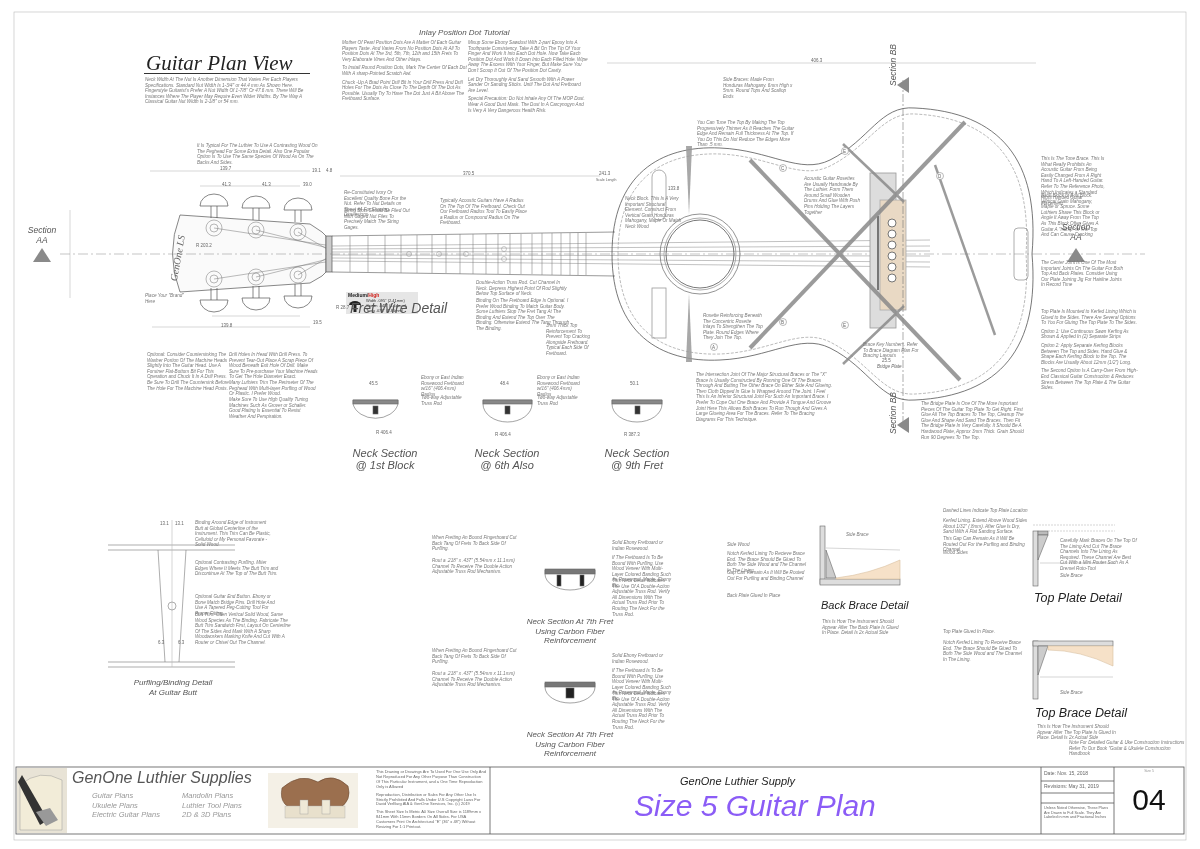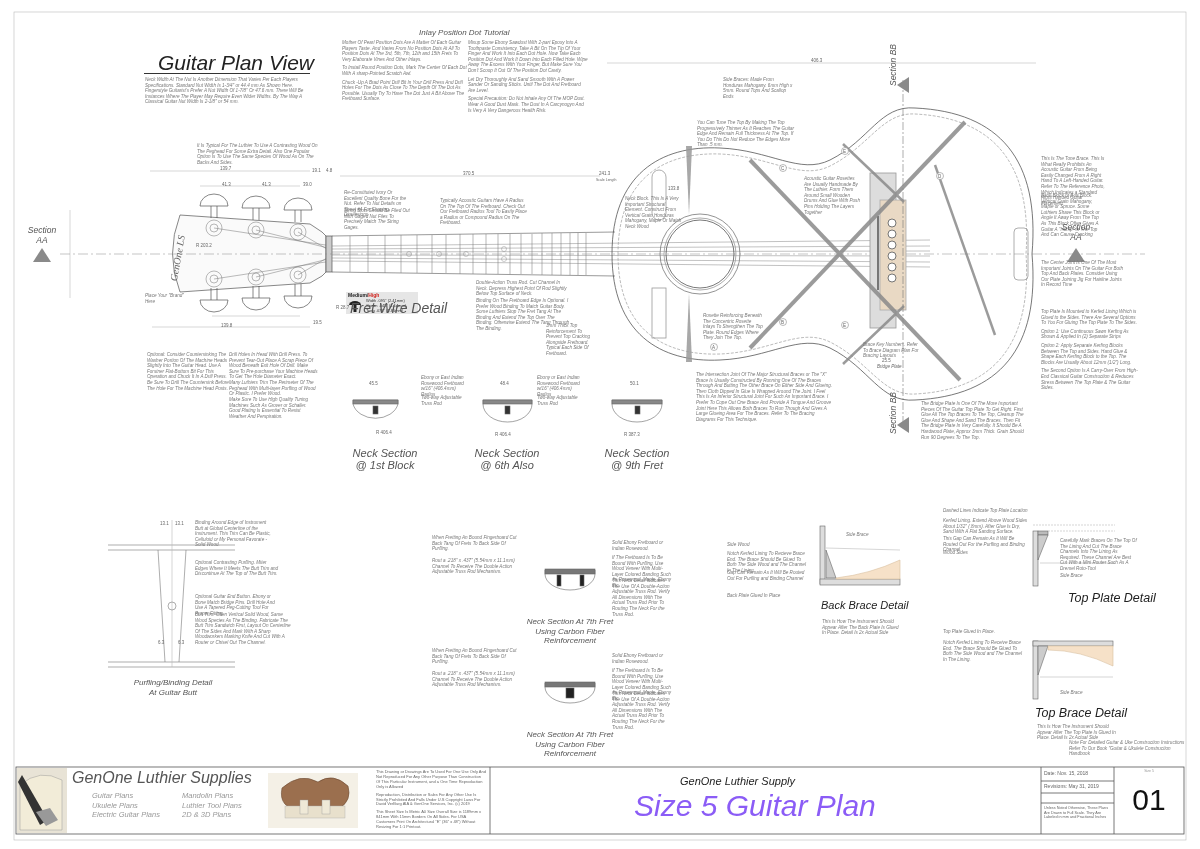--- a/index.html
+++ b/index.html
@@ -268,21 +268,21 @@
   </g>
   <g>
     <rect x="268" y="773" width="90" height="55" fill="#f4f0e6"></rect>
     <path d="M282 788 Q300 772 318 782 Q333 772 348 786 Q352 800 340 808 Q320 816 300 810 Q278 808 282 788 Z" fill="#9b6f4e" stroke="#6b4a32" stroke-width="0.6"></path>
     <rect x="285" y="806" width="60" height="12" fill="#e8e0cc" stroke="#aaa" stroke-width="0.4"></rect>
     <rect x="300" y="800" width="8" height="14" fill="#efe9d7" stroke="#999" stroke-width="0.4"></rect>
     <rect x="322" y="800" width="8" height="14" fill="#efe9d7" stroke="#999" stroke-width="0.4"></rect>
   </g>
 </svg>
 
-<div class="title-lg" style="left:158px;top:51px;font-size:21px;">Guitar Plan View</div>
+<div class="title-lg" style="left:146px;top:51px;font-size:21px;font-family:Liberation Serif, serif;">Guitar Plan View</div>
 <div class="abs" style="left:144px;top:73px;width:166px;height:1px;background:#333;"></div>
 <div class="note" style="left:145px;top:77px;width:170px;">Neck Width At The Nut Is Another Dimension That Varies Per Each Players Specifications. Standard Nut Width Is 1-3/4" or 44.4 mm As Shown Here. Fingerstyle Guitarist's Prefer A Nut Width Of 1-7/8" Or 47.6 mm. There Will Be Instances Where The Player May Require Even Wider Widths. By The Way A Classical Guitar Nut Width Is 2-1/8" or 54 mm.</div>
 
 <div class="title-lg" style="left:419px;top:28px;font-size:8px;color:#555;">Inlay Position Dot Tutorial</div>
 <div class="note" style="left:342px;top:40px;width:125px;">
   <p>Mother Of Pearl Position Dots Are A Matter Of Each Guitar Players Taste. And Varies From No Position Dots At All To Position Dots At The 3rd, 5th, 7th, 12th and 15th Frets To Very Elaborate Vines And Other Inlays.</p>
   <p>To Install Round Position Dots, Mark The Center Of Each Dot With A sharp-Pointed Scratch Awl.</p>
   <p>Chuck -Up A Brad Point Drill Bit In Your Drill Press And Drill Holes For The Dots As Close To The Depth Of The Dot As Possible. Usually Try To Have The Dot Just A Bit Above The Fretboard Surface.</p>
 </div>
 <div class="note" style="left:468px;top:40px;width:120px;">
@@ -427,21 +427,21 @@
 <div class="note" style="left:727px;top:593px;">Back Plate Glued In Place</div>
 <div class="title-lg" style="left:821px;top:599px;font-size:11px;">Back Brace Detail</div>
 <div class="note" style="left:822px;top:619px;width:80px;">This Is How The Instrument Should Appear After The Back Plate Is Glued In Place. Detail Is 2x Actual Side</div>
 
 <div class="note" style="left:943px;top:508px;">Dashed Lines Indicate Top Plate Location</div>
 <div class="note" style="left:943px;top:518px;width:85px;">Kerfed Lining. Extend Above Wood Sides About 1/32" (.8mm). After Glue Is Dry, Sand With A Flat Sanding Surface.</div>
 <div class="note" style="left:943px;top:536px;width:82px;">This Gap Can Remain As It Will Be Routed Out For the Purfling and Binding Channel</div>
 <div class="note" style="left:943px;top:550px;">Wood Sides</div>
 <div class="note" style="left:1060px;top:538px;width:78px;">Carefully Mark Braces On The Top Of The Lining And Cut The Brace Channels Into The Lining As Required. These Channel Are Best Cut With a Mini Router Such As A Dremel Roto-Tool</div>
 <div class="note" style="left:1060px;top:573px;">Side Brace</div>
-<div class="title-lg" style="left:1034px;top:591px;font-size:12.5px;margin-left:34px;">Top Plate Detail</div>
+<div class="title-lg" style="left:1034px;top:591px;font-size:12.5px;">Top Plate Detail</div>
 
 <div class="note" style="left:943px;top:629px;">Top Plate Glued In Place.</div>
 <div class="note" style="left:943px;top:640px;width:82px;">Notch Kerfed Lining To Receive Brace End. The Brace Should Be Glued To Both The Side Wood and The Channel In The Lining.</div>
 <div class="note" style="left:1060px;top:690px;">Side Brace</div>
 <div class="title-lg" style="left:1035px;top:706px;font-size:12.5px;">Top Brace Detail</div>
 <div class="note" style="left:1037px;top:724px;width:80px;">This Is How The Instrument Should Appear After The Top Plate Is Glued In Place. Detail Is 2x Actual Side</div>
 
 <div class="note" style="left:1069px;top:740px;width:120px;">Note For Detailed Guitar &amp; Uke Construction Instructions Refer To Our Book "Guitar &amp; Ukulele Construction Handbook</div>
 
 <div class="abs" style="left:72px;top:769px;font-size:16px;font-style:italic;color:#555;">GenOne Luthier Supplies</div>
@@ -459,13 +459,13 @@
   <p style="margin:0 0 3px">This Drawing or Drawings Are To Used For One Use Only And Not Reproduced For Any Other Purpose Than Construction Of This Particular Instrument, and a One Time Reproduction Only is Allowed</p>
   <p style="margin:0 0 3px">Reproduction, Distribution or Sales For Any Other Use Is Strictly Prohibited And Falls Under U.S Copyright Laws For David VerBurg AIA &amp; GenOne Services, Inc. (c) 2019</p>
   <p style="margin:0">This Sheet Size Is Metric A0 Size Overall Size is 1189mm x 841mm With 15mm Borders On All Sides. For USA Customers Print On Architectural "E" (36" x 48") Without Resizing For 1:1 Printout.</p>
 </div>
 <div class="abs" style="left:680px;top:775px;font-size:11px;font-style:italic;color:#222;">GenOne Luthier Supply</div>
 <div class="abs" style="left:634px;top:788px;font-size:30px;font-style:italic;color:#8b5cf6;line-height:36px;">Size 5 Guitar Plan</div>
 <div class="abs tb-small" style="left:1044px;top:771px;font-size:5px;">Date: Nov. 15, 2018</div>
 <div class="abs tb-small" style="left:1044px;top:784px;font-size:5px;">Revisions: May 31, 2019</div>
 <div class="abs tb-small" style="left:1044px;top:806px;width:66px;font-size:3.8px;line-height:4.6px;">Unless Noted Otherwise, These Plans Are Drawn to Full Scale. They Are Labeled in mm and Fractional Inches</div>
 <div class="abs" style="left:1114px;top:769px;width:70px;text-align:center;font-size:3.5px;color:#999;">Size 5</div>
-<div class="abs" style="left:1114px;top:782px;width:70px;text-align:center;font-size:30px;color:#111;line-height:36px;">01</div>
+<div class="abs" style="left:1114px;top:782px;width:70px;text-align:center;font-size:30px;color:#111;line-height:36px;">04</div>
 
 </body></html>

